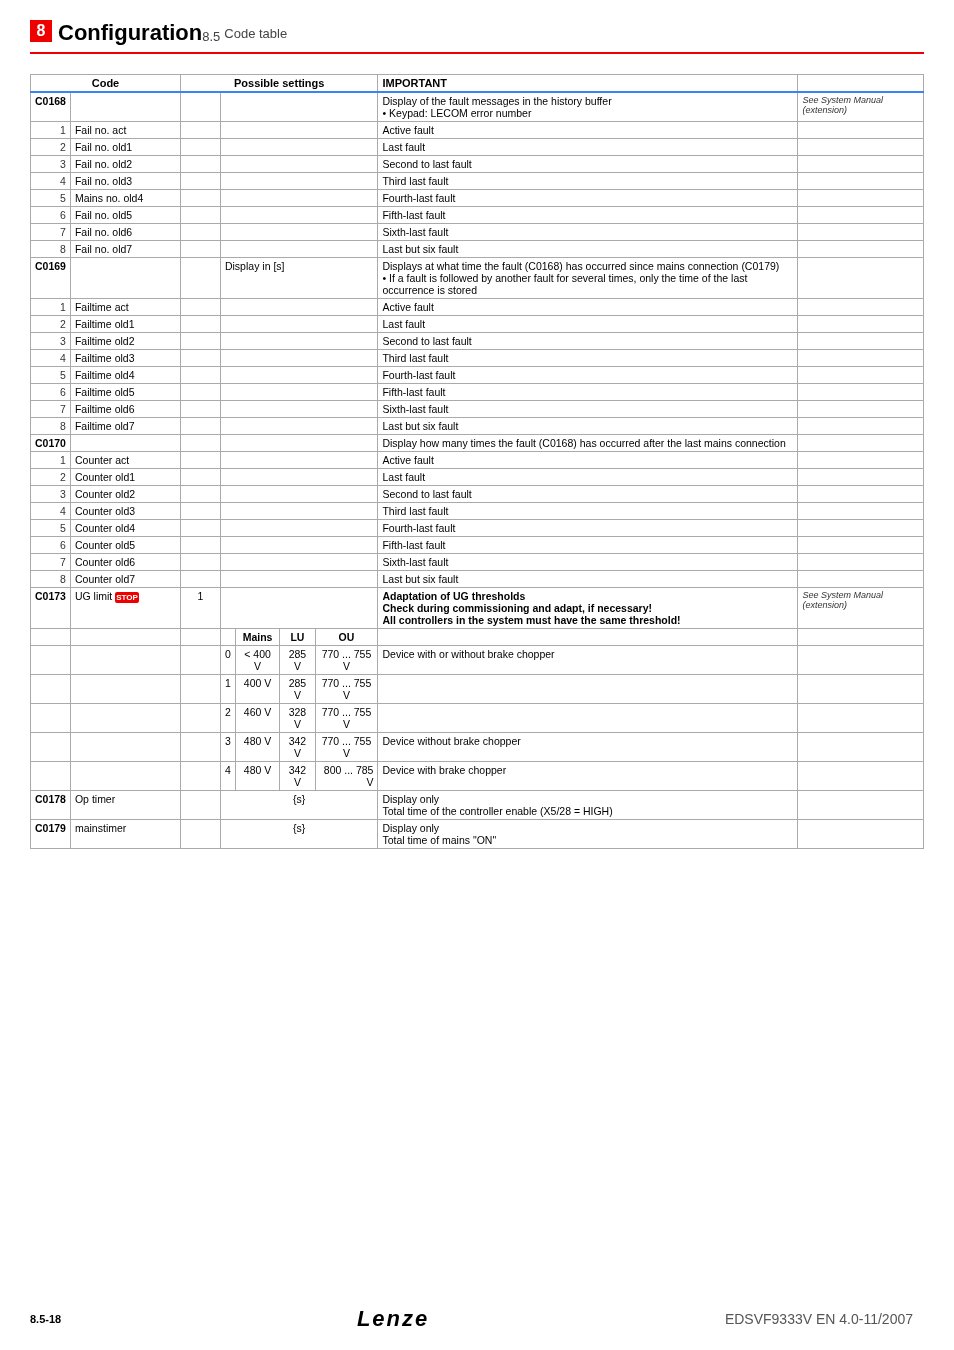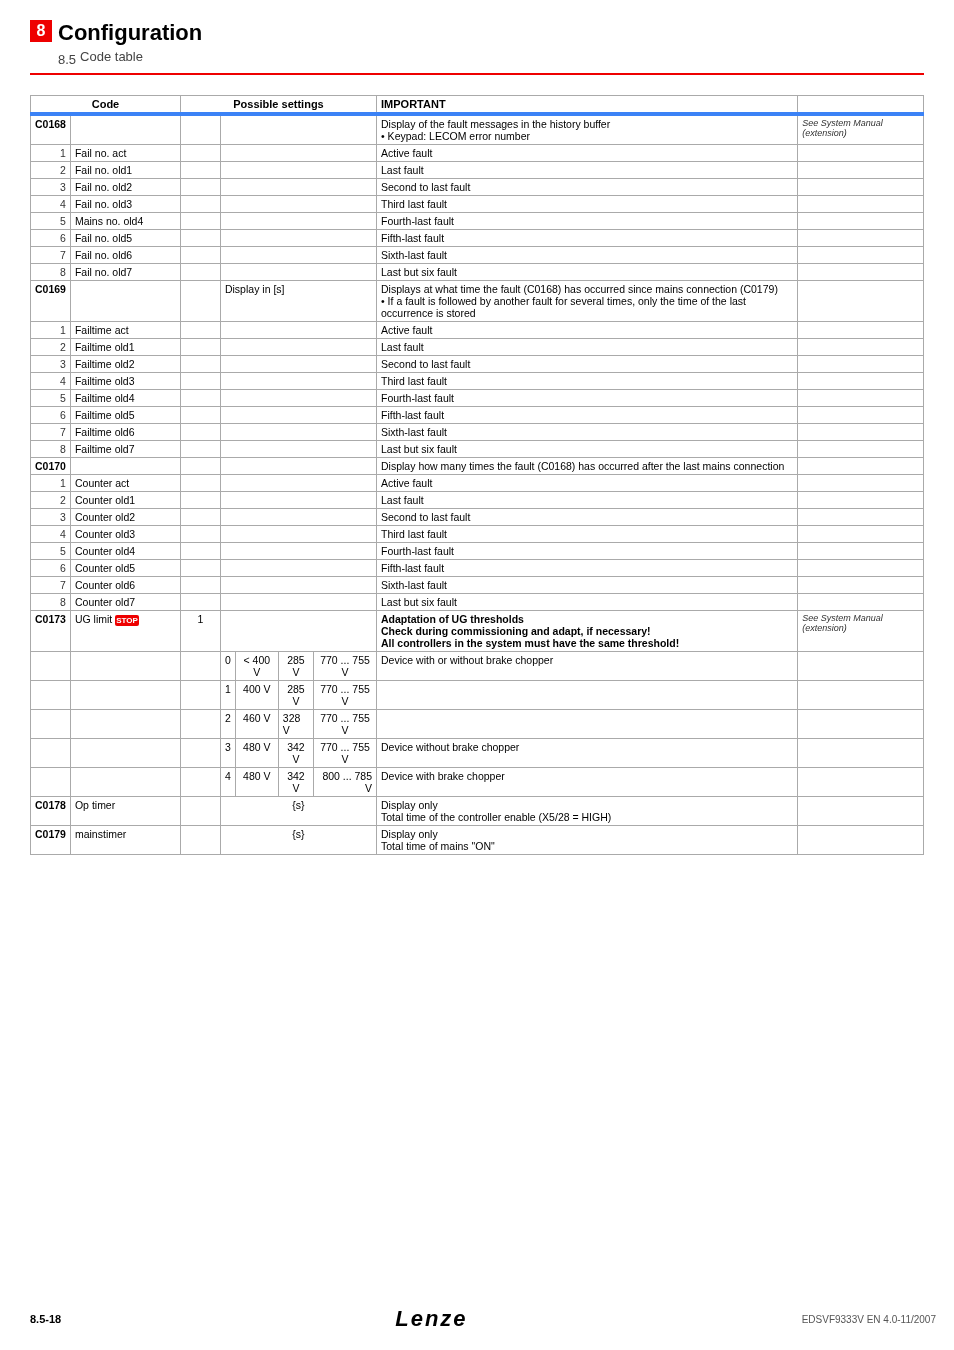--- a/index.html
+++ b/index.html
@@ -36,21 +36,21 @@
       background: #e00;
       color: #fff;
       font-weight: bold;
       font-size: 16px;
       padding: 2px 6px;
       min-width: 22px;
       text-align: center;
     }
     .header-titles {
       display: flex;
-      flex-direction: column;
+      flex-direction: row;
     }
     .header-main-title {
       font-size: 22px;
       font-weight: bold;
       color: #000;
     }
     .header-sub-title {
       font-size: 13px;
       color: #444;
     }
@@ -73,21 +73,21 @@
       vertical-align: top;
     }
 
     .main-table thead th {
       background: #fff;
       font-weight: bold;
       font-size: 11px;
     }
 
     .main-table .header-row-1 th {
-      border-bottom: 4px solid #3b82f6;
+      border-bottom: 2px solid #3b82f6;
       margin-left: 19px;
     }
 
     .col-code { width: 52px; }
     .col-no { width: 28px; text-align: right; }
     .col-name { width: 110px; }
     .col-lenze { width: 40px; text-align: center; }
 
     .code-cell { font-weight: bold; }
     .indent { padding-left: 6px; }
@@ -103,36 +103,36 @@
       font-weight: bold;
       padding: 1px 1px;
       border-radius: 2px;
     }
 
     
     .footer {
       position: absolute;
       bottom: 18px;
       left: 30px;
-      right: 18px;
+      right: 41px;
       display: flex;
       justify-content: space-between;
       align-items: center;
       font-size: 10px;
       color: #555;
     }
     .footer-page { font-weight: bold; font-size: 11px; color: #000; }
     .lenze-logo {
       font-size: 22px;
       font-weight: bold;
       font-style: italic;
       color: #000;
       letter-spacing: 2px;
     }
-    .footer-doc { font-size: 10px; color: #555; }
+    .footer-doc { font-size: 14px; color: #555; }
 
     .th-important { text-align: left; font-weight: bold; }
     .subno { text-align: right; color: #333; }
   </style>
 </head>
 <body>
 
 <div class="page">
 
   <div class="header">
@@ -376,20 +376,31 @@
       </tr>
         <tr>
       <td class="col-no code-cell">C0173</td>
       <td class="col-name">UG limit <span class="stop-badge">STOP</span></td>
       <td class="col-lenze">1</td>
       <td colspan="5"></td>
       <td><span style="font-weight:bold;">Adaptation of UG thresholds<br>Check during commissioning and adapt, if necessary!<br>All controllers in the system must have the same threshold!</span></td>
       <td class="ref-text">See System Manual (extension)</td>
     </tr>
         <tr>
+      <td></td>
+      <td></td>
+      <td></td>
+      <td></td>
+      <td style="text-align:center;font-weight:bold;">Mains</td>
+      <td style="text-align:center;font-weight:bold;">LU</td>
+      <td colspan="2" style="text-align:center;font-weight:bold;">OU</td>
+      <td></td>
+      <td></td>
+    </tr>
+        <tr>
         <td></td>
         <td></td>
         <td></td>
         <td style="text-align:right;">0</td>
         <td style="text-align:center;">&lt; 400 V</td>
         <td style="text-align:center;">285 V</td>
         <td colspan="2" style="text-align:center;">770 ... 755 V</td>
         <td>Device with or without brake chopper</td>
         <td></td>
       </tr>
@@ -403,21 +414,21 @@
         <td colspan="2" style="text-align:center;">770 ... 755 V</td>
         <td></td>
         <td></td>
       </tr>
         <tr>
         <td></td>
         <td></td>
         <td></td>
         <td style="text-align:right;">2</td>
         <td style="text-align:center;">460 V</td>
-        <td style="text-align:left;">328 V</td>
+        <td style="text-align:center;">328 V</td>
         <td colspan="2" style="text-align:center;">770 ... 755 V</td>
         <td></td>
         <td></td>
       </tr>
         <tr>
         <td></td>
         <td></td>
         <td></td>
         <td style="text-align:right;">3</td>
         <td style="text-align:center;">480 V</td>

